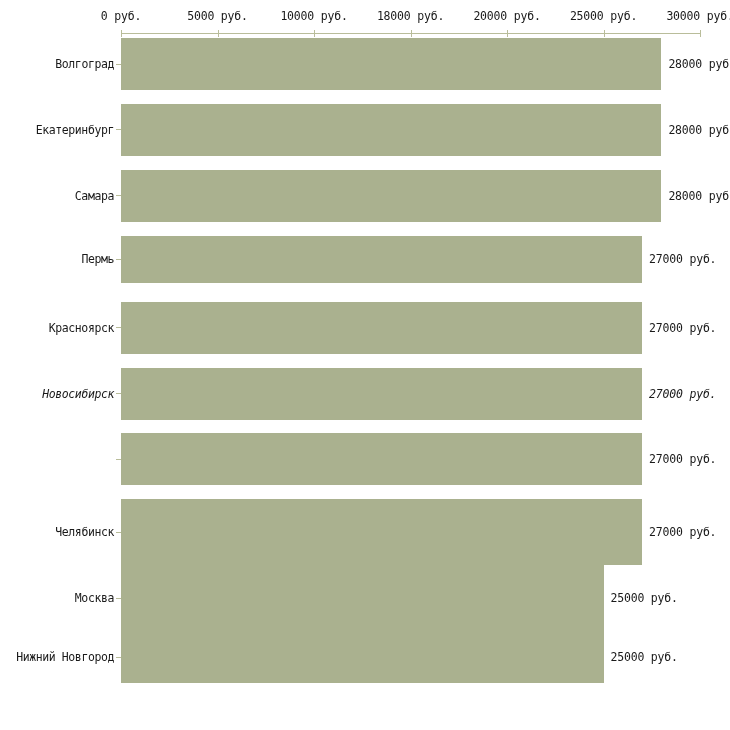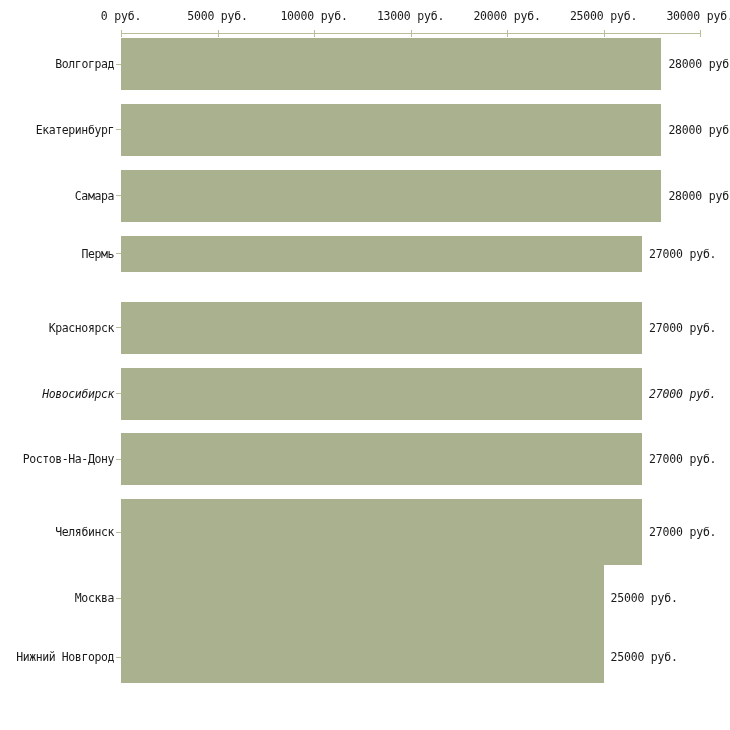--- a/index.html
+++ b/index.html
@@ -136,21 +136,21 @@
         <div class="bar-value" style="left: 668.4px; color: rgb(26, 26, 26);">28000 руб.</div>
       </div>
       <div class="bar-row" style="top: 169.8px; height: 52px;">
         <div class="cat-label-wrap">
           <div class="cat-label-inner" style="color: rgb(26, 26, 26);">Самара</div>
         </div>
         <div class="cat-tick" style="background: rgb(185, 189, 154);"></div>
         <div class="bar" style="width: 540.4px; background: rgb(170, 177, 143);"></div>
         <div class="bar-value" style="left: 668.4px; color: rgb(26, 26, 26);">28000 руб.</div>
       </div>
-      <div class="bar-row" style="top: 235.7px; height: 36px;">
+      <div class="bar-row" style="top: 235.7px; height: 47px;">
         <div class="cat-label-wrap">
           <div class="cat-label-inner" style="color: rgb(26, 26, 26);">Пермь</div>
         </div>
         <div class="cat-tick" style="background: rgb(185, 189, 154);"></div>
         <div class="bar" style="width: 521.1px; background: rgb(170, 177, 143);"></div>
         <div class="bar-value" style="left: 649.1px; color: rgb(26, 26, 26);">27000 руб.</div>
       </div>
       <div class="bar-row" style="top: 301.6px; height: 52px;">
         <div class="cat-label-wrap">
           <div class="cat-label-inner" style="color: rgb(26, 26, 26);">Красноярск</div>
@@ -161,23 +161,20 @@
       </div>
       <div class="bar-row" style="top: 367.5px; height: 52px; font-style: italic;">
         <div class="cat-label-wrap">
           <div class="cat-label-inner" style="color: rgb(26, 26, 26);">Новосибирск</div>
         </div>
         <div class="cat-tick" style="background: rgb(185, 189, 154);"></div>
         <div class="bar" style="width: 521.1px; background: rgb(170, 177, 143);"></div>
         <div class="bar-value" style="left: 649.1px; color: rgb(26, 26, 26);">27000 руб.</div>
       </div>
       <div class="bar-row" style="top: 433.4px; height: 52px;">
-        <div class="cat-label-wrap">
-          <div class="cat-label-inner" style="color: rgb(26, 26, 26);">Ростов-На-Дону</div>
-        </div>
         <div class="cat-tick" style="background: rgb(185, 189, 154);"></div>
         <div class="bar" style="width: 521.1px; background: rgb(170, 177, 143);"></div>
         <div class="bar-value" style="left: 649.1px; color: rgb(26, 26, 26);">27000 руб.</div>
       </div>
       <div class="bar-row" style="top: 499.3px; height: 66px;">
         <div class="cat-label-wrap">
           <div class="cat-label-inner" style="color: rgb(26, 26, 26);">Челябинск</div>
         </div>
         <div class="cat-tick" style="background: rgb(185, 189, 154);"></div>
         <div class="bar" style="width: 521.1px; background: rgb(170, 177, 143);"></div>
@@ -202,21 +199,21 @@
     </div>
 
   <div id="x-axis" style="left: 121px; width: 579px; background: rgb(185, 189, 154);">
       <div class="x-tick-end" style="left: 0px; background: rgb(185, 189, 154);"></div>
       <div class="x-label" style="left: 0px; color: rgb(26, 26, 26);">0 руб.</div>
       <div class="x-tick" style="left: 96.5px; background: rgb(185, 189, 154);"></div>
       <div class="x-label" style="left: 96.5px; color: rgb(26, 26, 26);">5000 руб.</div>
       <div class="x-tick" style="left: 193px; background: rgb(185, 189, 154);"></div>
       <div class="x-label" style="left: 193px; color: rgb(26, 26, 26);">10000 руб.</div>
       <div class="x-tick" style="left: 289.5px; background: rgb(185, 189, 154);"></div>
-      <div class="x-label" style="left: 289.5px; color: rgb(26, 26, 26);">13000 руб.</div>
+      <div class="x-label" style="left: 289.5px; color: rgb(26, 26, 26);">18000 руб.</div>
       <div class="x-tick" style="left: 386px; background: rgb(185, 189, 154);"></div>
       <div class="x-label" style="left: 386px; color: rgb(26, 26, 26);">20000 руб.</div>
       <div class="x-tick" style="left: 482.5px; background: rgb(185, 189, 154);"></div>
       <div class="x-label" style="left: 482.5px; color: rgb(26, 26, 26);">25000 руб.</div>
       <div class="x-tick-end" style="left: 579px; background: rgb(185, 189, 154);"></div>
       <div class="x-label" style="left: 579px; color: rgb(26, 26, 26);">30000 руб.</div>
     </div>
 
 </div>
 

